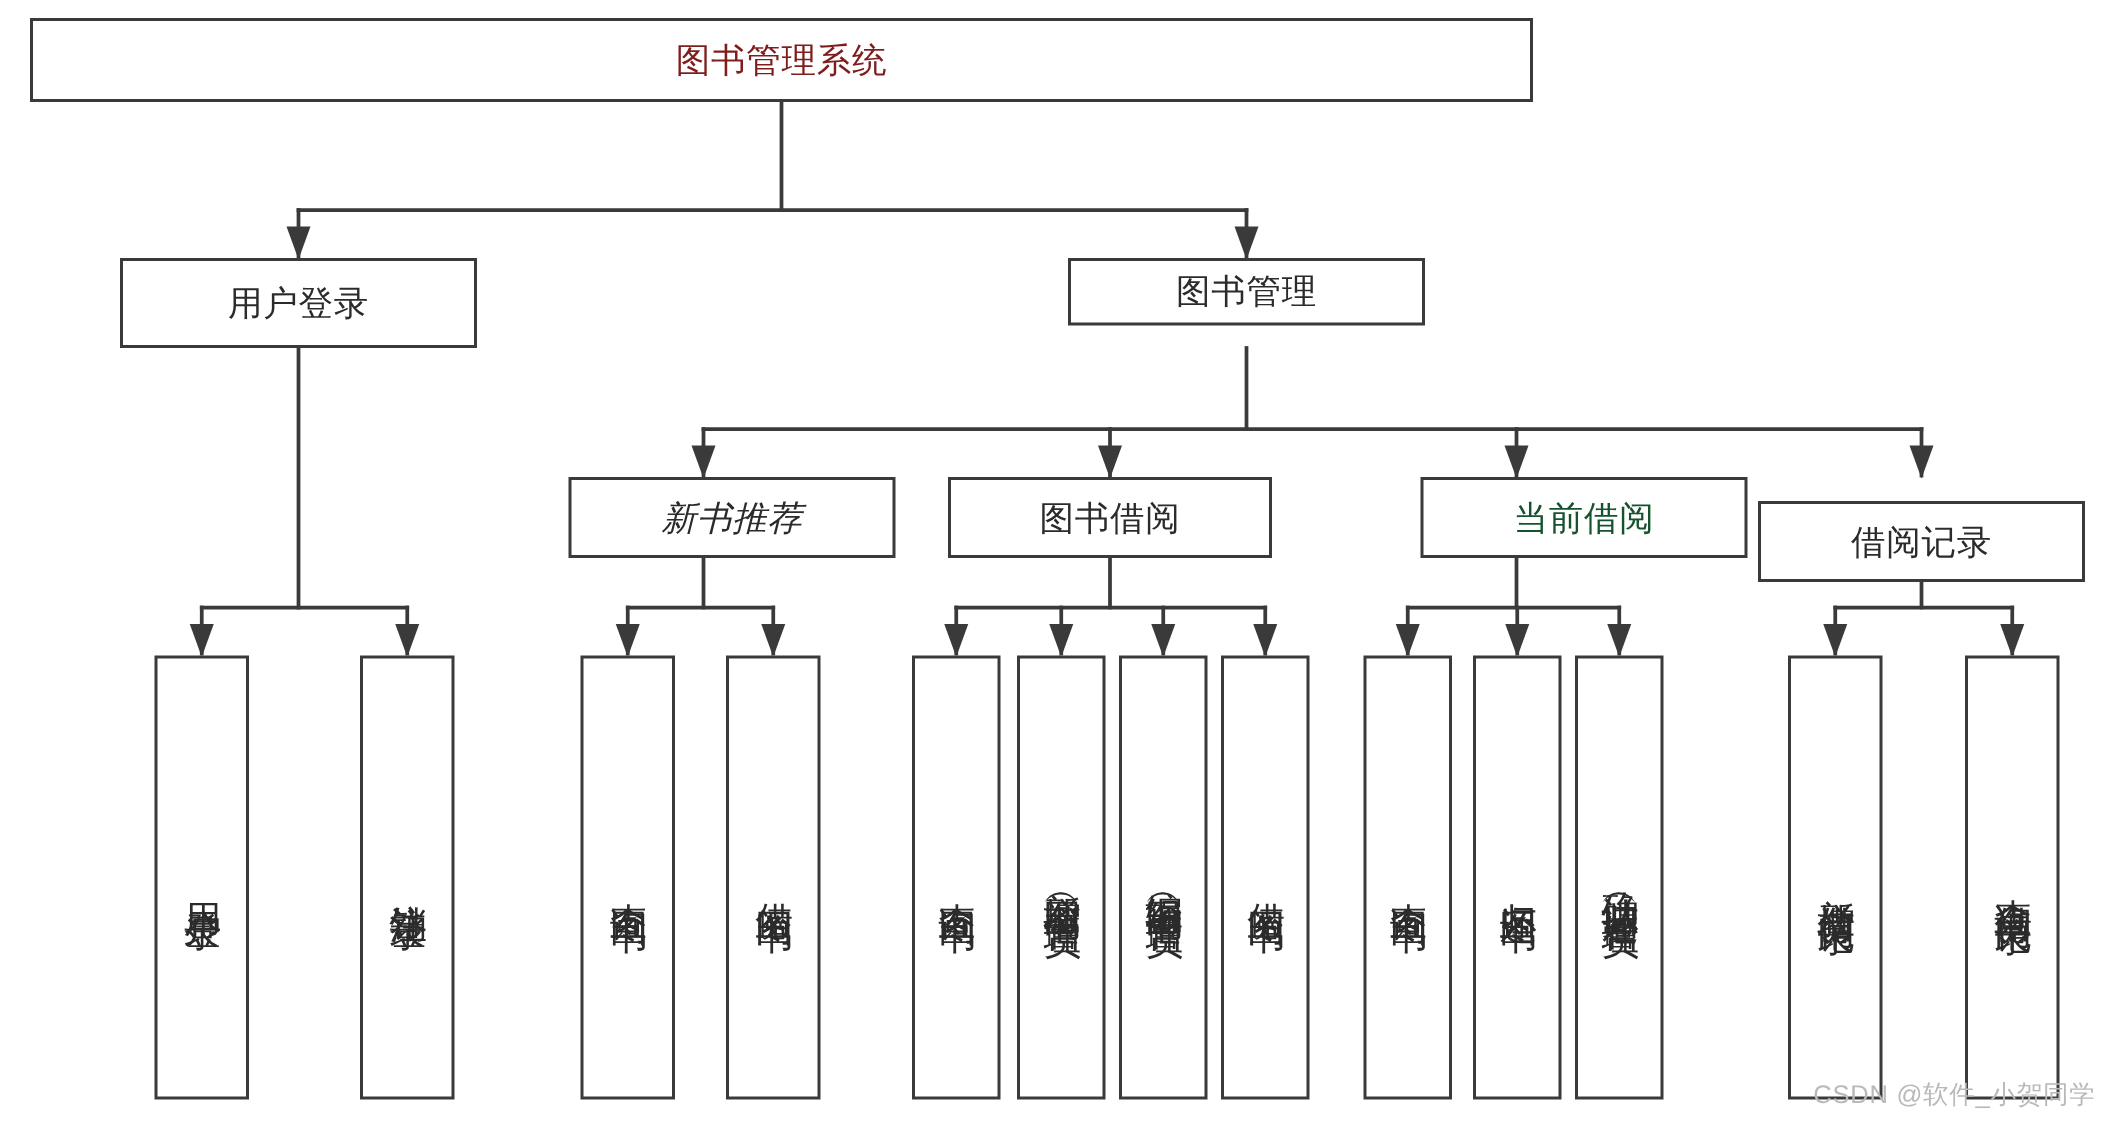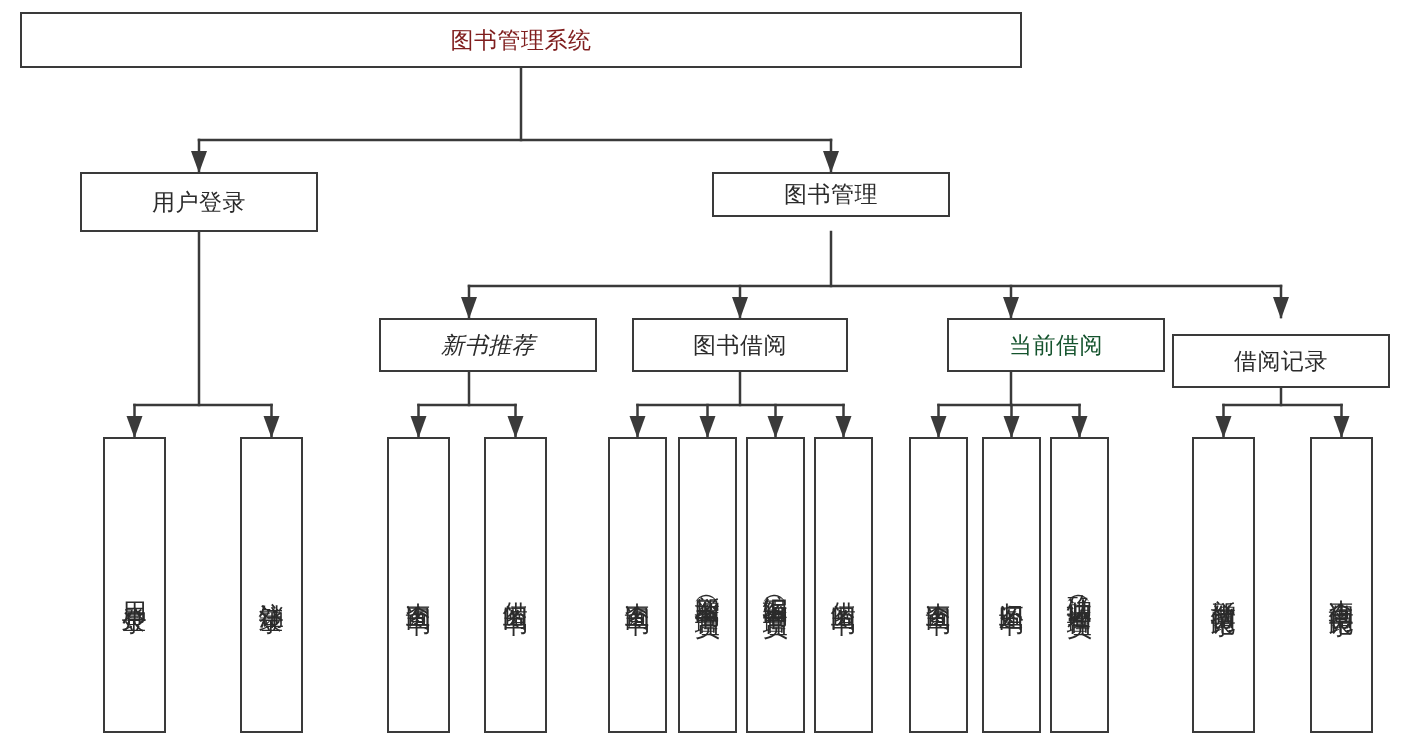--- a/index.html
+++ b/index.html
@@ -184,13 +184,14 @@
       <div class="node vert tall" style="left: 1050px; top: 437px; width: 59px; height: 296px; border-color: rgb(58, 58, 58); color: rgb(43, 43, 43);">
         <span class="label">确认归还（管理员）</span>
       </div>
       <div class="node vert tall" style="left: 1192px; top: 437px; width: 63px; height: 296px; border-color: rgb(58, 58, 58); color: rgb(43, 43, 43);">
         <span class="label">新增借阅记录</span>
       </div>
       <div class="node vert tall" style="left: 1310px; top: 437px; width: 63px; height: 296px; border-color: rgb(58, 58, 58); color: rgb(43, 43, 43);">
         <span class="label">查询借阅记录</span>
       </div>
     </div>
+  <div id="watermark">CSDN @软件_小贺同学</div>
 </div>
 
 </body></html>

